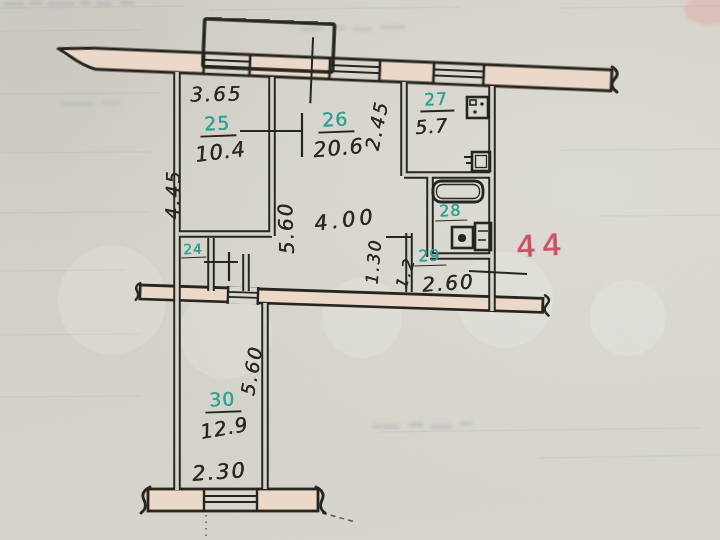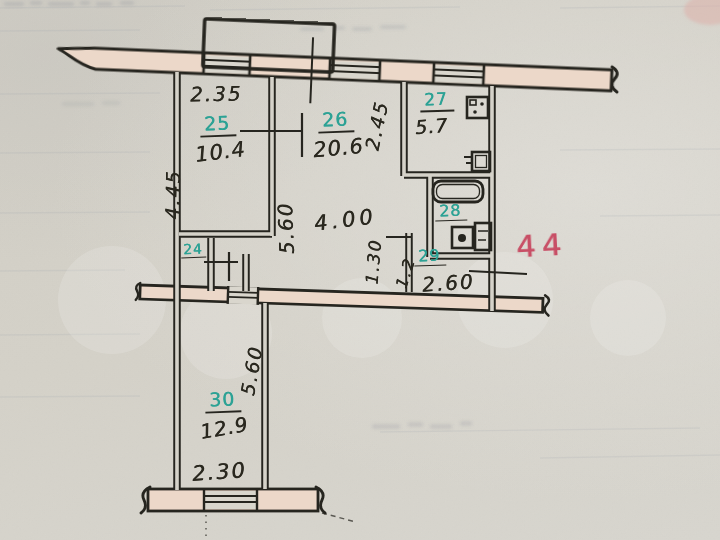--- a/index.html
+++ b/index.html
@@ -191,21 +191,21 @@
     <g stroke="#26251f" fill="none">
       <rect x="452" y="227" width="21" height="21" stroke-width="2.6"></rect>
       <circle cx="462" cy="238" r="4" fill="#26251f" stroke="none"></circle>
     </g>
     <g stroke="#26251f" fill="none">
       <rect x="475" y="223" width="16" height="27" stroke-width="2.6"></rect>
       <path d="M478,231 h10 M478,240 h8" stroke-width="1.6"></path>
     </g>
   </svg>
 
-  <div class="lbl dim" style="left:190px;top:84px;transform:rotate(-1deg);">2.35</div>
+  <div class="lbl dim" style="left:190px;top:84px;transform:rotate(-1deg);">3.65</div>
 
   <div class="room" style="position:absolute;left:200px;top:112px;">
     <span class="rnum">25</span>
     <span class="rarea" style="transform:rotate(-7deg);">10.4</span>
   </div>
 
   <div class="lbl dim" style="left:138px;top:185px;width:70px;text-align:center;transform:rotate(-89deg);font-size:19px;">4.45</div>
 
   <div class="room" style="position:absolute;left:318px;top:108px;">
     <span class="rnum">26</span>

